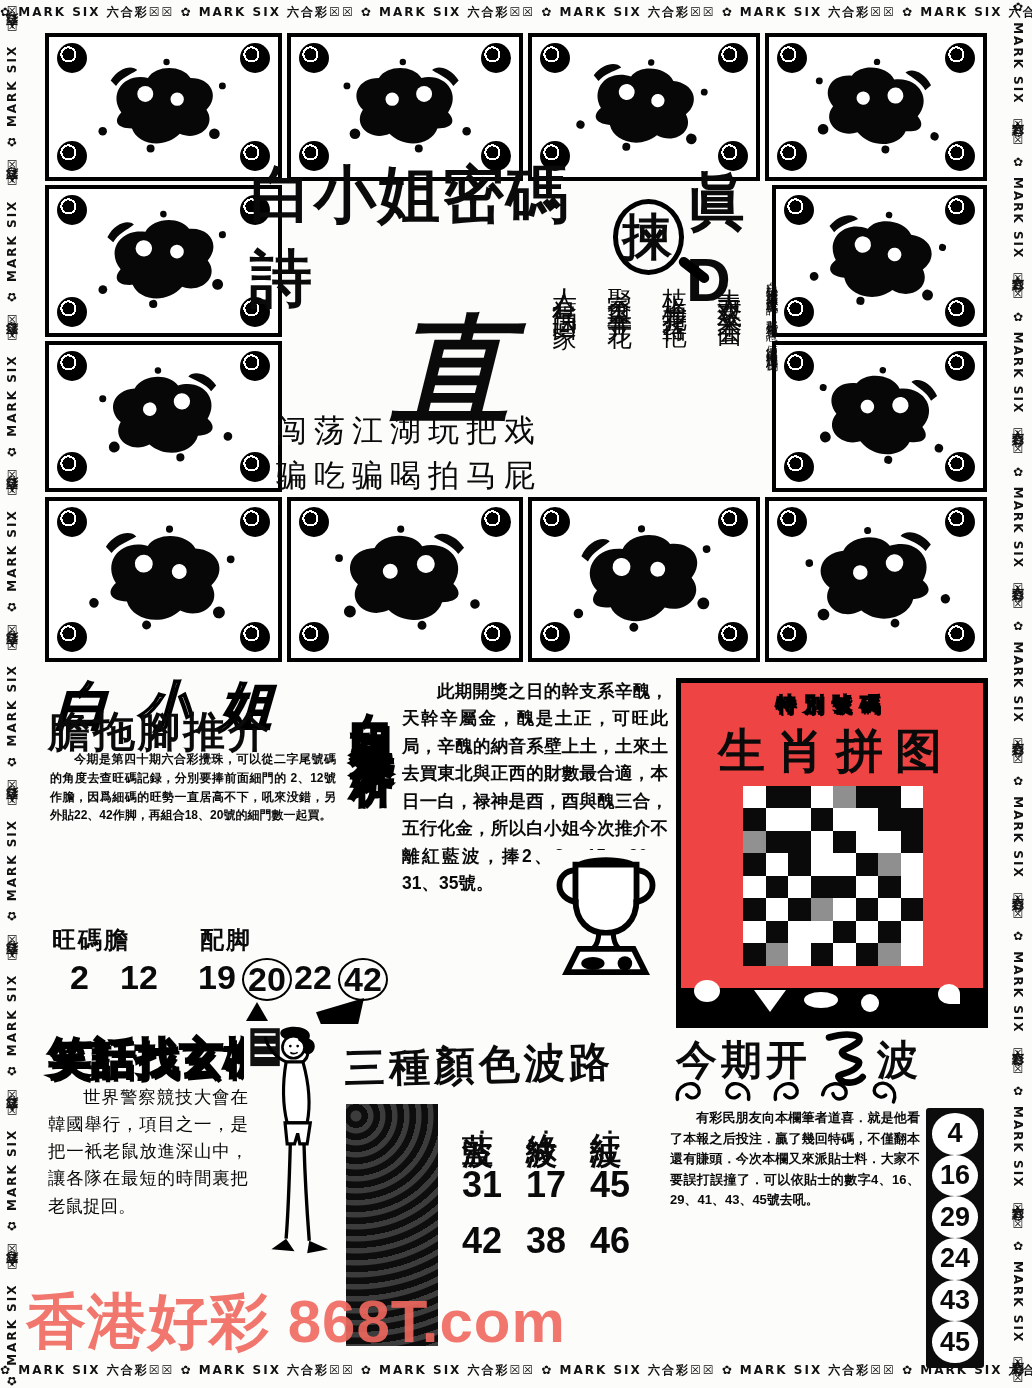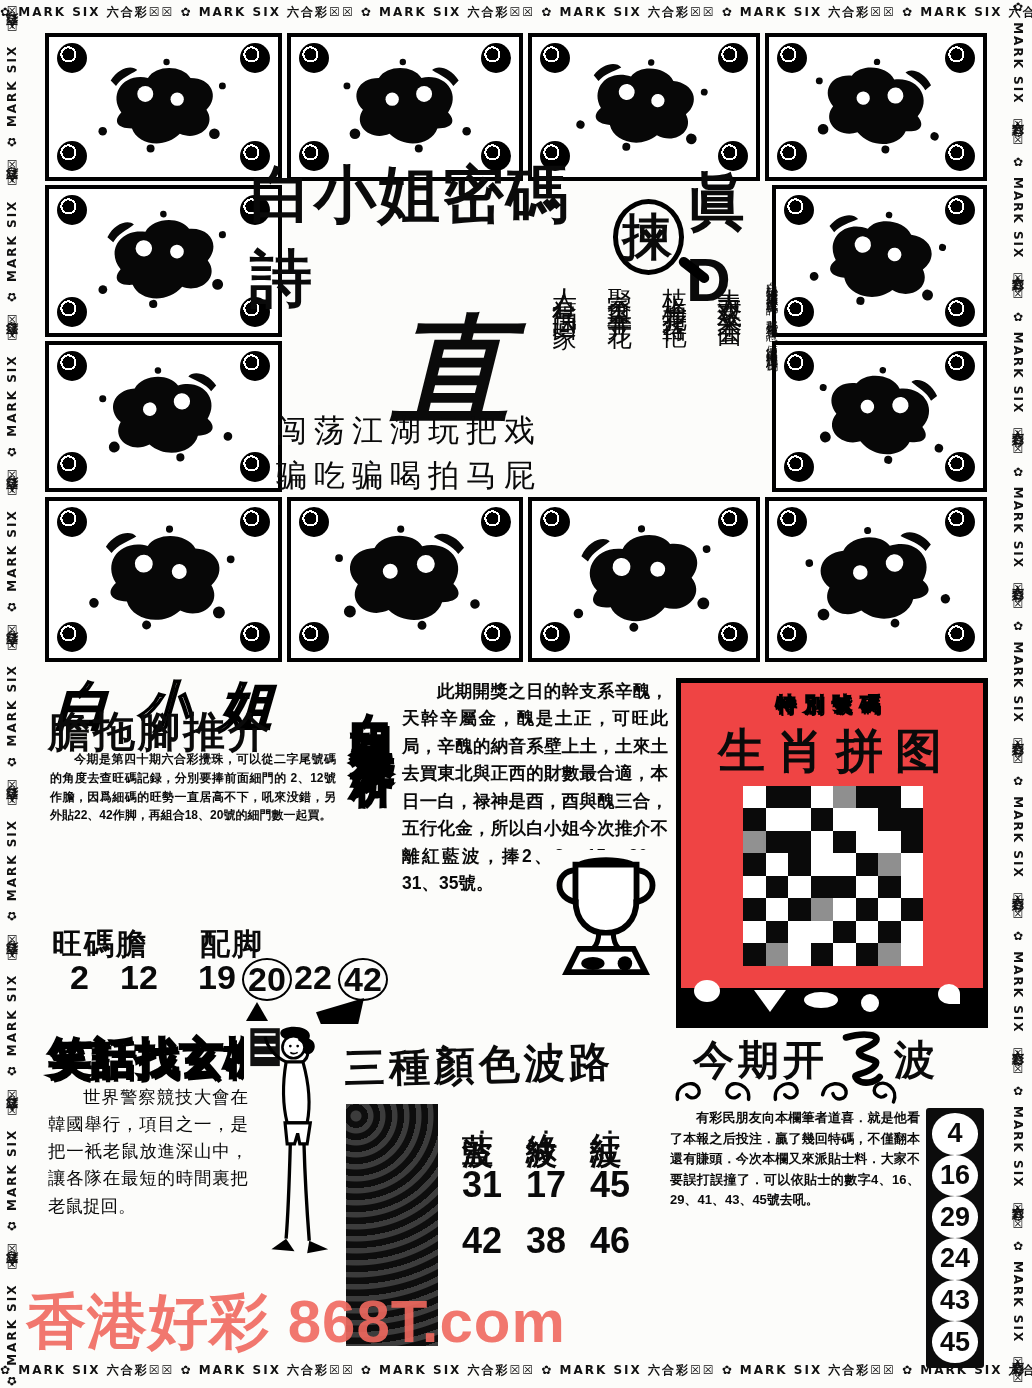--- a/index.html
+++ b/index.html
@@ -40,21 +40,21 @@
   .mast-note{writing-mode:vertical-rl;text-orientation:upright;font-family:"DejaVu Serif",serif;
              font-size:12px;height:175px;letter-spacing:2px;line-height:1.7;}
 
   
   .body-txt{font-weight:700;font-size:12px;line-height:1.57;text-align:justify;text-indent:2em;}
 
   
   .dt-outline{font-size:52px;font-weight:900;letter-spacing:30px;transform:skewX(-16deg);
               color:#fff;-webkit-text-stroke:2.2px #000;white-space:nowrap;}
   .dt-bold{font-size:42px;font-weight:900;letter-spacing:3px;white-space:nowrap;}
-  .dt-head{font-size:30px;font-weight:900;letter-spacing:2px;}
+  .dt-head{font-size:24px;font-weight:900;letter-spacing:2px;}
   .num{font-size:34px;font-weight:700;font-family:"Liberation Sans",sans-serif;}
   .circled{border:2.5px solid #000;border-radius:50%;padding:0 4px;}
   .tri{width:0;height:0;border-left:11px solid transparent;border-right:11px solid transparent;
        border-bottom:19px solid #000;}
   .boat{width:48px;height:26px;background:#000;clip-path:polygon(0 55%,100% 0,88% 100%,10% 100%);}
 
   
   .sebo-title{writing-mode:vertical-rl;text-orientation:upright;font-size:43px;font-weight:900;
               color:#fff;-webkit-text-stroke:2.6px #000;letter-spacing:10px;}
 
@@ -389,21 +389,21 @@
     </div>
     <div class="wave-col" style="left:240px;top:70px;">
       <div class="wave-label">紅波</div>
       <div class="wave-colon">：</div>
       <div class="wave-num">45</div>
       <div class="wave-num">46</div>
     </div>
   </div>
 
   <div class="abs" style="left:670px;top:1030px;width:316px;height:328px;">
-    <div class="abs tips-title" style="left:23px;top:0;">
+    <div class="abs tips-title" style="left:6px;top:0;">
       <span>今期开</span>
       <svg viewBox="0 0 60 64" width="58" height="60" style="margin:0 4px;">
         <path d="M14 8 C34 2 52 5 45 13 C38 20 22 21 30 27 C40 33 51 31 44 39 C36 49 18 45 26 53 C32 58 44 57 50 50" fill="none" stroke="#000" stroke-width="7" stroke-linecap="round"></path>
       </svg>
       <span>波</span>
     </div>
     <div class="abs" style="left:4px;top:44px;width:270px;height:30px;display:flex;gap:18px;">
       <svg width="30" height="30">
           <use href="#sw"></use>
         </svg>

